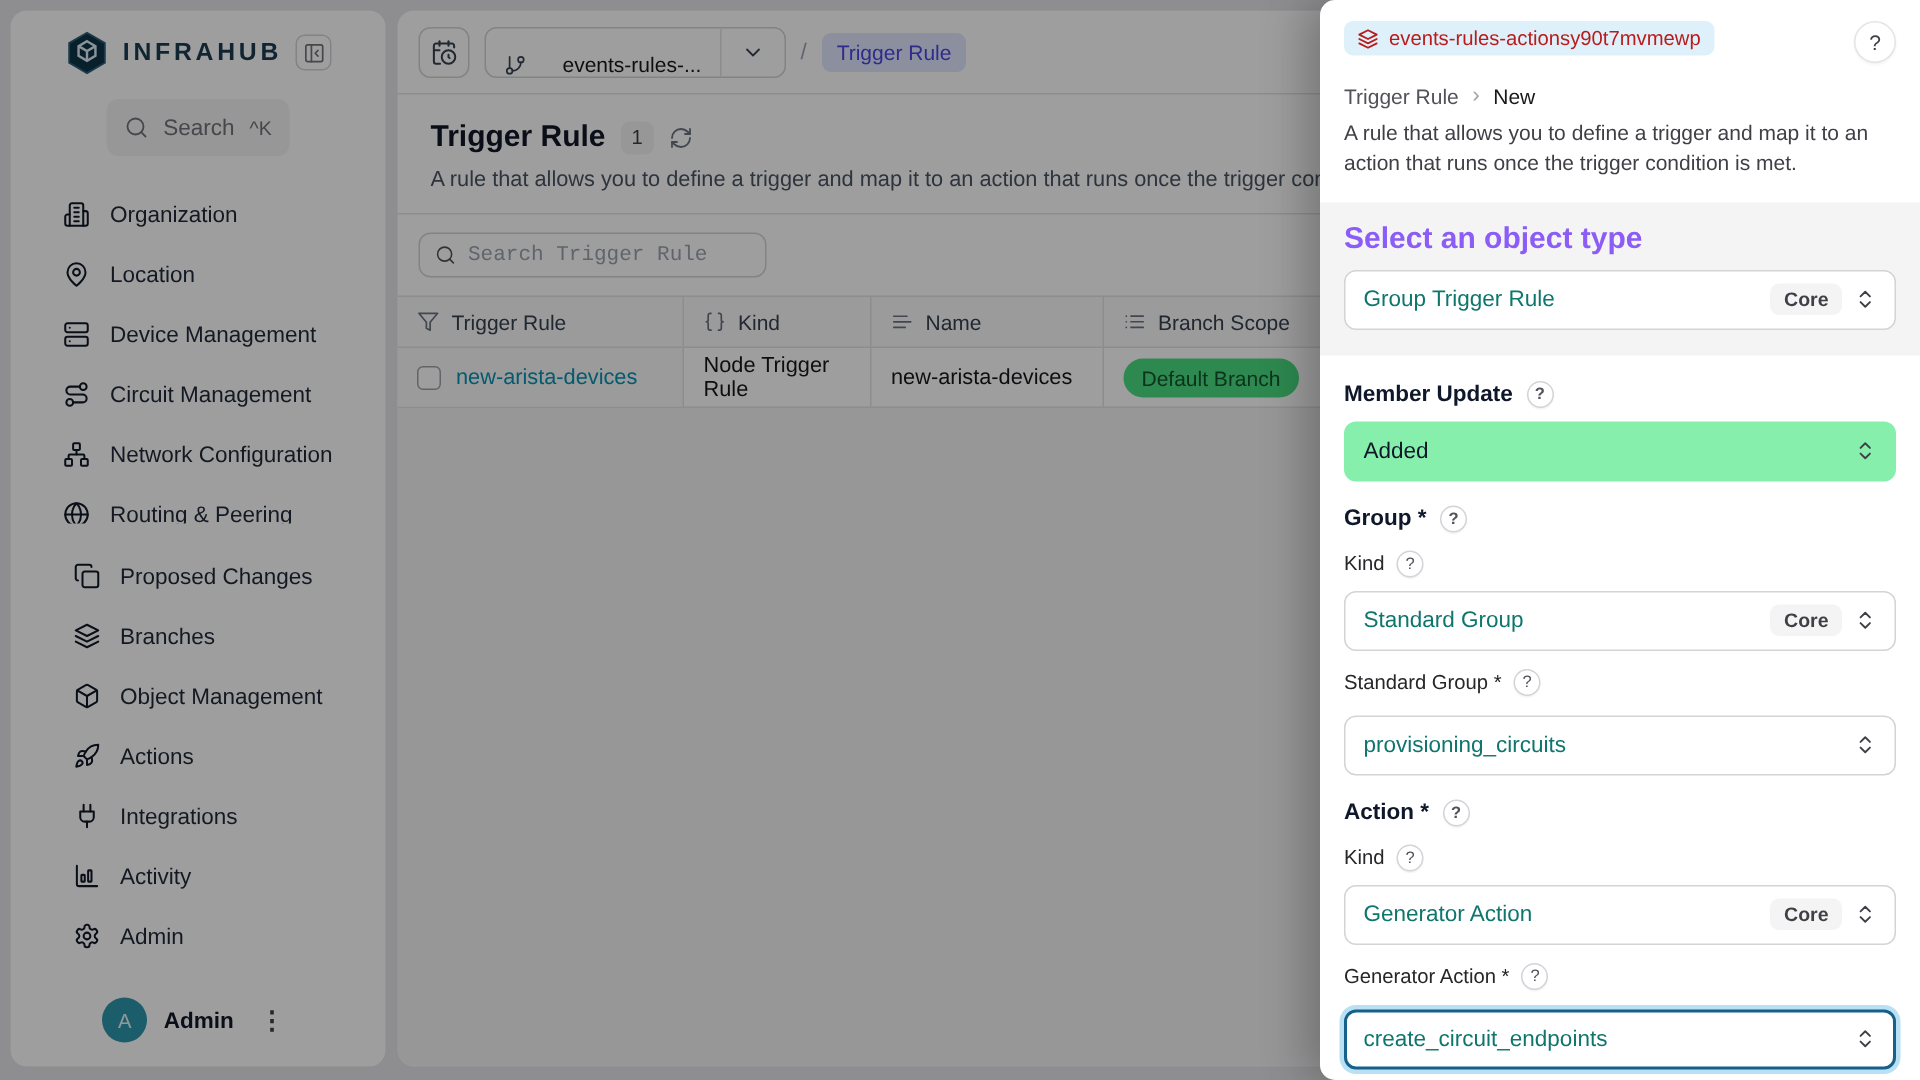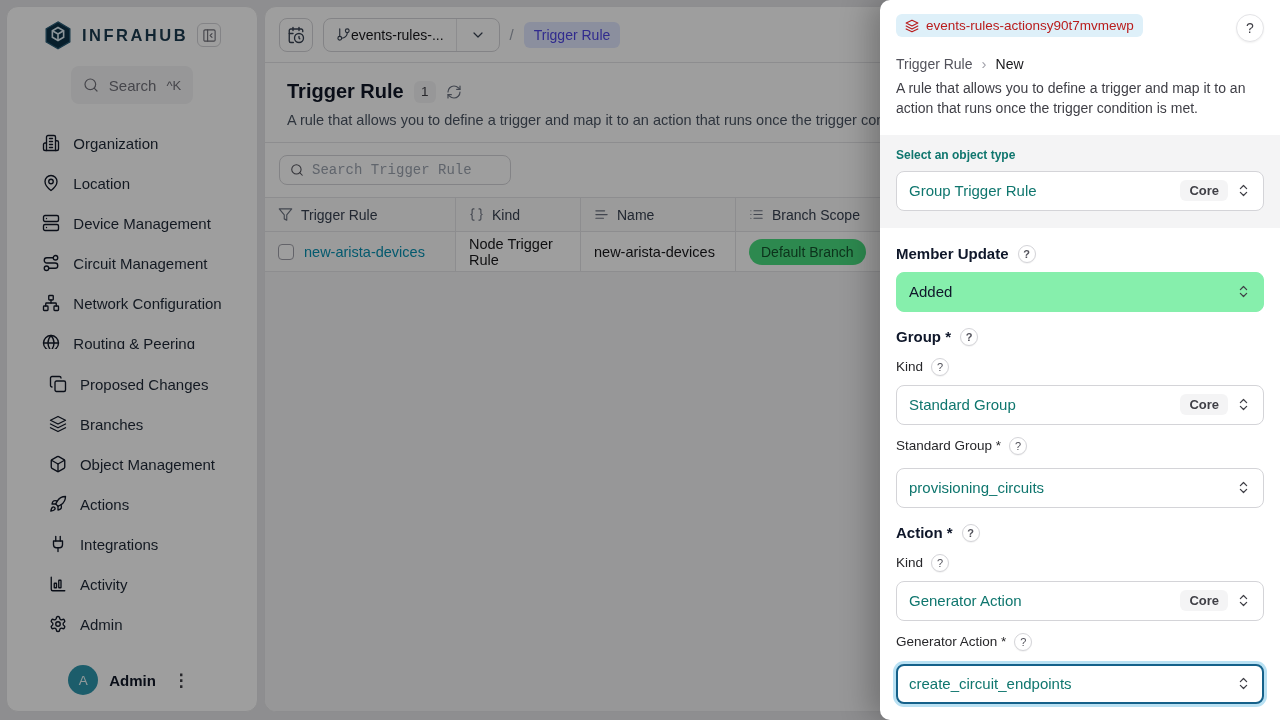--- a/index.html
+++ b/index.html
@@ -27,21 +27,21 @@
   .user-row { margin-top:auto; display:flex; align-items:center; gap:11px; padding:10px 14px 16px; }
   .avatar { width:30px; height:30px; border-radius:50%; background:#2e96ad; color:#eaf6f8; display:flex; align-items:center; justify-content:center; font-size:13.5px; font-weight:500; }
   .user-name { flex:1; font-size:15px; font-weight:600; color:#111827; }
   .kebab { font-size:17px; font-weight:700; color:#3f3f46; padding:2px 6px; }
 
   
   .main { position:absolute; left:264px; top:6px; width:1030px; bottom:8px; background:#fff; border:1px solid #e4e4e7; border-radius:12px; display:flex; flex-direction:column; z-index:10; overflow:hidden; }
   .topbar { height:56px; display:flex; align-items:center; gap:10px; padding:0 14px; border-bottom:1px solid #e4e4e7; flex:none; }
   .icon-btn { width:34px; height:34px; border:1px solid #d4d4d8; border-radius:8px; display:flex; align-items:center; justify-content:center; color:#374151; background:#fff; }
   .branch-select { height:34px; border:1px solid #d4d4d8; border-radius:8px; display:flex; align-items:stretch; overflow:hidden; background:#fff; }
-  .branch-select .seg1 { display:flex; align-items:center; gap:0; padding:0 12px; font-size:14px; color:#18181b; }
+  .branch-select .seg1 { display:flex; align-items:flex-end; gap:24px; padding:0 12px; font-size:14px; color:#18181b; }
   .branch-select .seg1 .ic { width:15px; height:15px; color:#374151; }
   .branch-select .vdiv { width:1px; background:#e4e4e7; }
   .branch-select .seg2 { width:42px; display:flex; align-items:center; justify-content:center; color:#374151; }
   .branch-select .seg2 .ic { width:16px; height:16px; }
   .slash-sep { color:#9ca3af; font-size:15px; }
   .page-chip { background:#e0e7ff; color:#4f46e5; font-size:14px; padding:5px 10px; border-radius:6px; }
 
   .head-section { padding:17px 22px 14px; border-bottom:1px solid #e4e4e7; flex:none; }
   .title-row { display:flex; align-items:center; gap:10px; }
   .page-title { font-size:20px; font-weight:700; color:#111827; }
@@ -82,21 +82,21 @@
   .branch-badge .ic { width:14px; height:14px; stroke-width:2; }
   .help-btn { margin-left:auto; width:28px; height:28px; border:1px solid #e4e4e7; border-radius:50%; background:#fff; box-shadow:0 1px 2px rgba(0,0,0,0.06); display:flex; align-items:center; justify-content:center; font-size:14px; color:#3f3f46; }
   .crumb-row { margin-top:13px; display:flex; align-items:center; gap:9px; font-size:14px; }
   .crumb-parent { color:#52525b; }
   .crumb-sep { color:#a1a1aa; font-size:15px; }
   .crumb-current { color:#18181b; }
   .panel-title { margin-top:11px; font-size:18px; font-weight:700; color:#09090b; }
   .panel-desc { margin-top:6px; font-size:14px; color:#3f3f46; line-height:1.45; }
 
   .ot-strip { background:#f4f4f5; padding:13px 16px 17px; }
-  .ot-label { font-size:12px; font-weight:600; color:#0f766e; }
+  .ot-label { font-size:20px; font-weight:600; color:#8b5cf6; }
 
   .select { margin-top:9px; height:40px; border:1px solid #d4d4d8; border-radius:8px; background:#fff; display:flex; align-items:center; gap:8px; padding:0 12px; cursor:pointer; }
   .select .val { flex:1; font-size:15px; color:#0f766e; white-space:nowrap; overflow:hidden; }
   .select .ic { width:15px; height:15px; color:#3f3f46; stroke-width:2; }
   .core-badge { background:#f4f4f5; border-radius:6px; padding:3px 9px; font-size:13px; font-weight:600; color:#3f3f46; }
   .select.green { background:#86efac; border-color:#86efac; }
   .select.green .val { color:#0f172a; }
   .select.focused { border:2px solid #15618a; box-shadow:0 0 0 3px #b9e1f3; padding:0 11px; }
 
   .panel-form { padding:17px 16px 0; }

